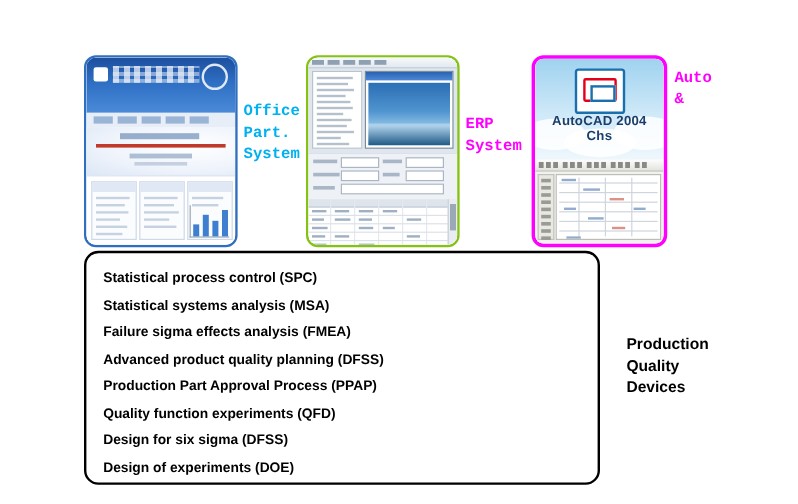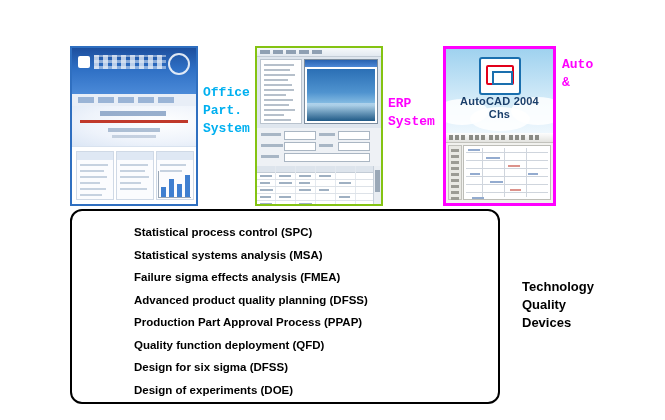--- a/index.html
+++ b/index.html
@@ -18,21 +18,21 @@
     position: absolute;
     left: 0; top: 0;
     width: 665px;
     height: 420px;
   }
 
   
   .card {
     position: absolute;
     background: #ffffff;
-    border-radius: 0;
+    border-radius: 10px;
     overflow: hidden;
     box-sizing: border-box;
   }
   #card-oa {
     left: 70px; top: 46px; width: 128px; height: 160px;
     border: 2px solid #2f6fc0;
   }
   #card-erp {
     left: 255px; top: 46px; width: 128px; height: 160px;
     border: 2px solid #84c312;
@@ -246,21 +246,20 @@
     background:#ffffff;
     box-sizing:border-box;
     padding:10px 0 0 14px;
   }
   .tool-item {
     font-size:11.5px;
     font-weight:bold;
     color:#000000;
     line-height:22.5px;
     white-space:nowrap;
-    margin-left:48px;
   }
 
   
   #tech-label {
     position:absolute; left:522px; top:278px; width:110px;
     font-size:13px; font-weight:bold; color:#000000; line-height:18px;
   }
 </style>
 </head>
 <body>
@@ -478,24 +477,24 @@
     <div>Auto</div>
     <div>&amp;</div>
   </div>
 
   <div id="tools-box">
     <div class="tool-item">Statistical process control (SPC)</div>
     <div class="tool-item">Statistical systems analysis (MSA)</div>
     <div class="tool-item">Failure sigma effects analysis (FMEA)</div>
     <div class="tool-item">Advanced product quality planning (DFSS)</div>
     <div class="tool-item">Production Part Approval  Process (PPAP)</div>
-    <div class="tool-item">Quality function deployment (QFD)</div>
+    <div class="tool-item">Quality function experiments (QFD)</div>
     <div class="tool-item">Design for six sigma (DFSS)</div>
     <div class="tool-item">Design of experiments (DOE)</div>
   </div>
 
   <div id="tech-label">
-    <div>Technology</div>
+    <div>Production</div>
     <div>Quality</div>
     <div>Devices</div>
   </div>
 
 </div>
 
 </body></html>

